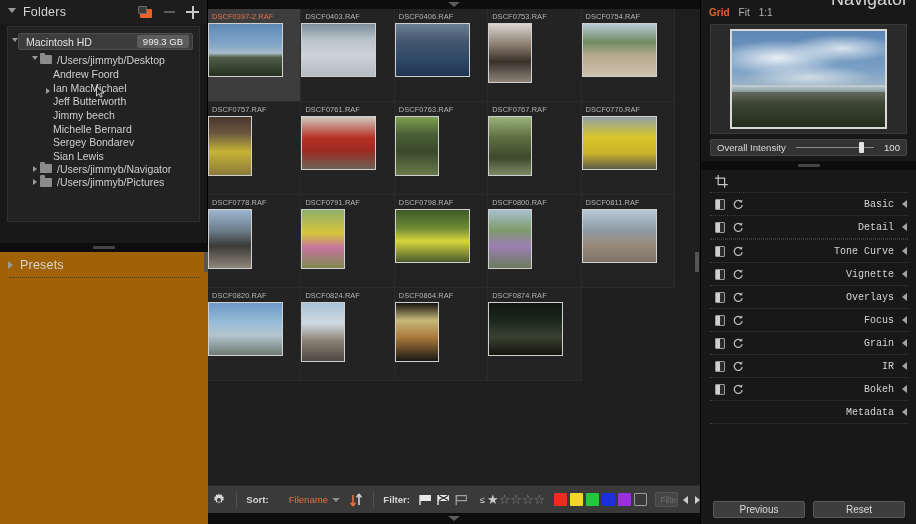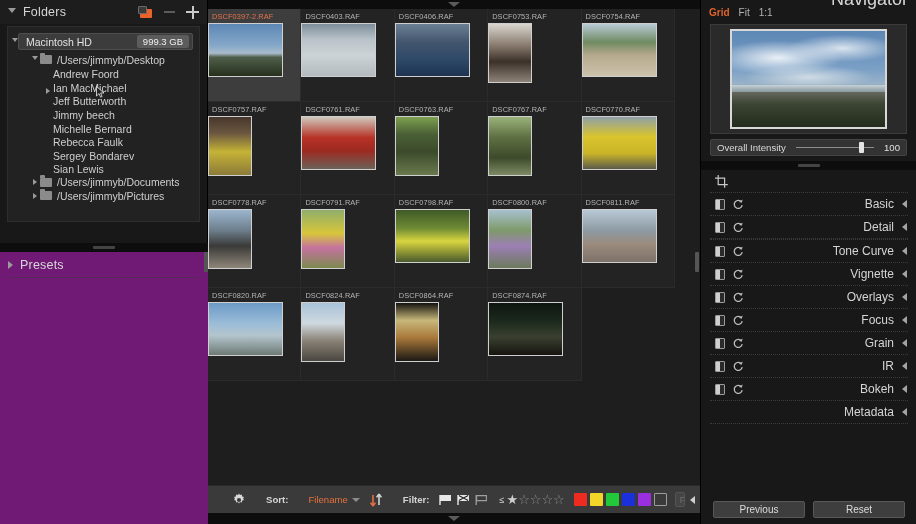--- a/index.html
+++ b/index.html
@@ -82,21 +82,21 @@
     position:absolute; width:9px; height:12px;
   }
   .cursor-ptr svg { display:block; }
 
   .grip { width:22px;height:3px;background:#444; border-radius:1px; }
   .panel-divider {
     position:absolute; left:0; width:208px; display:flex; align-items:center; justify-content:center;
     height:9px; background:#0d0d0d;
   }
 
-  .presets-panel { position:absolute; left:0; width:208px; background:#701a75; }
+  .presets-panel { position:absolute; left:0; width:208px; background:#a16207; }
   .presets-head { height:25px; display:flex; align-items:center; padding:0 8px; }
   .presets-sep { margin:0 9px; border-top:1px dotted #3a3a3a; }
 
   
   .center {
     position:absolute; left:208px; top:0; width:492px; height:524px; background:#1a1a1a;
   }
   .center-top-arrow {
     position:absolute; top:0; left:0; width:492px; height:9px; background:#0d0d0d;
     display:flex; align-items:center; justify-content:center;
@@ -124,21 +124,21 @@
   }
   .thumb.land { width:75px; height:54px; }
   .thumb.port { width:44px; height:60px; }
 
   
   .sc { position:absolute; inset:0; }
 
   
   .toolbar {
     position:absolute; left:208px; top:485px; width:492px; height:28px; background:#3a3a3a;
-    display:flex; align-items:center; padding:0 0 0 24px; border-top:1px solid #2a2a2a;
+    display:flex; align-items:center; padding:0 0 0 4px; border-top:1px solid #2a2a2a;
   }
   .gear { width:14px; height:14px; position:relative; }
   .tb-sep { width:1px; height:17px; background:#515151; margin:0 10px; }
   .tb-label { font-size:9.6px; color:#d4d4d4; font-weight:bold; }
   .sort-val { font-size:9.6px; color:#e4703e; margin-left:20px; }
   .caret-sm { width:0;height:0;border-left:4px solid transparent;border-right:4px solid transparent;border-top:4px solid #8c8c8c; margin-left:4px; }
   .sort-dir { margin-left:9px; display:flex; align-items:flex-end; height:14px; }
   .flag-ic { width:13px;height:12px;margin-right:5px; position:relative;}
   .stars { display:flex; align-items:center; margin-left:7px; gap:0px; }
   .star { font-size:13px; line-height:13px; color:#cfcfcf; }
@@ -195,21 +195,21 @@
   .crop-ic { width:13px; height:13px; position:relative; }
   .sec-sep { border-top:1px dotted #3b3b3b; margin:0 9px; }
   .sec-row {
     height:22px; display:flex; align-items:center; padding:0 10px 0 14px;
   }
   .sw-ic {
     width:10px; height:11px; border:1px solid #9b9b9b; background:linear-gradient(to right, #cfcfcf 0 50%, #2a2a2a 50% 100%);
     border-radius:1px; flex:0 0 10px;
   }
   .reset-ic { margin-left:7px; width:12px; height:12px; color:#b9b9b9; }
-  .sec-name { margin-left:auto; font-size:12px; color:#d4d4d4; }
+  .sec-name { margin-left:auto; font-size:10px; color:#d4d4d4;font-family:Liberation Mono, monospace; }
   .sec-caret { margin-left:8px; width:0;height:0;border-top:4px solid transparent;border-bottom:4px solid transparent;border-right:5px solid #a4a4a4; }
 
   .right-bottom {
     position:absolute; bottom:0; left:0; width:216px; height:29px; background:#181818;
     display:flex; align-items:center; justify-content:center; gap:8px;
   }
   .btn {
     width:92px; height:17px; background:#3e3e3e; border:1px solid #585858; border-radius:2px;
     font-size:10px; color:#dcdcdc; display:flex; align-items:center; justify-content:center;
   }
@@ -274,36 +274,32 @@
           <div class="tree-row indent2">
             <span class="twist none"></span>
             <span class="tree-label">Jimmy beech</span>
           </div>
           <div class="tree-row indent2">
             <span class="twist none"></span>
             <span class="tree-label">Michelle Bernard</span>
           </div>
           <div class="tree-row indent2">
             <span class="twist none"></span>
-            <span class="tree-label">Rebecca Faulk</span>
-          </div>
-          <div class="tree-row indent2">
-            <span class="twist none"></span>
             <span class="tree-label">Sergey Bondarev</span>
           </div>
           <div class="tree-row indent2">
             <span class="twist none"></span>
             <span class="tree-label">Sian Lewis</span>
           </div>
           <div class="tree-row indent2b">
             <span class="twist ">
               <i></i>
             </span>
             <span class="folder-ic"></span>
-            <span class="tree-label">/Users/jimmyb/Documents</span>
+            <span class="tree-label">/Users/jimmyb/Navigator</span>
           </div>
           <div class="tree-row indent2b">
             <span class="twist ">
               <i></i>
             </span>
             <span class="folder-ic"></span>
             <span class="tree-label">/Users/jimmyb/Pictures</span>
           </div>
         </div>
       <span class="cursor-ptr" style="left:88px; top:59px;">

